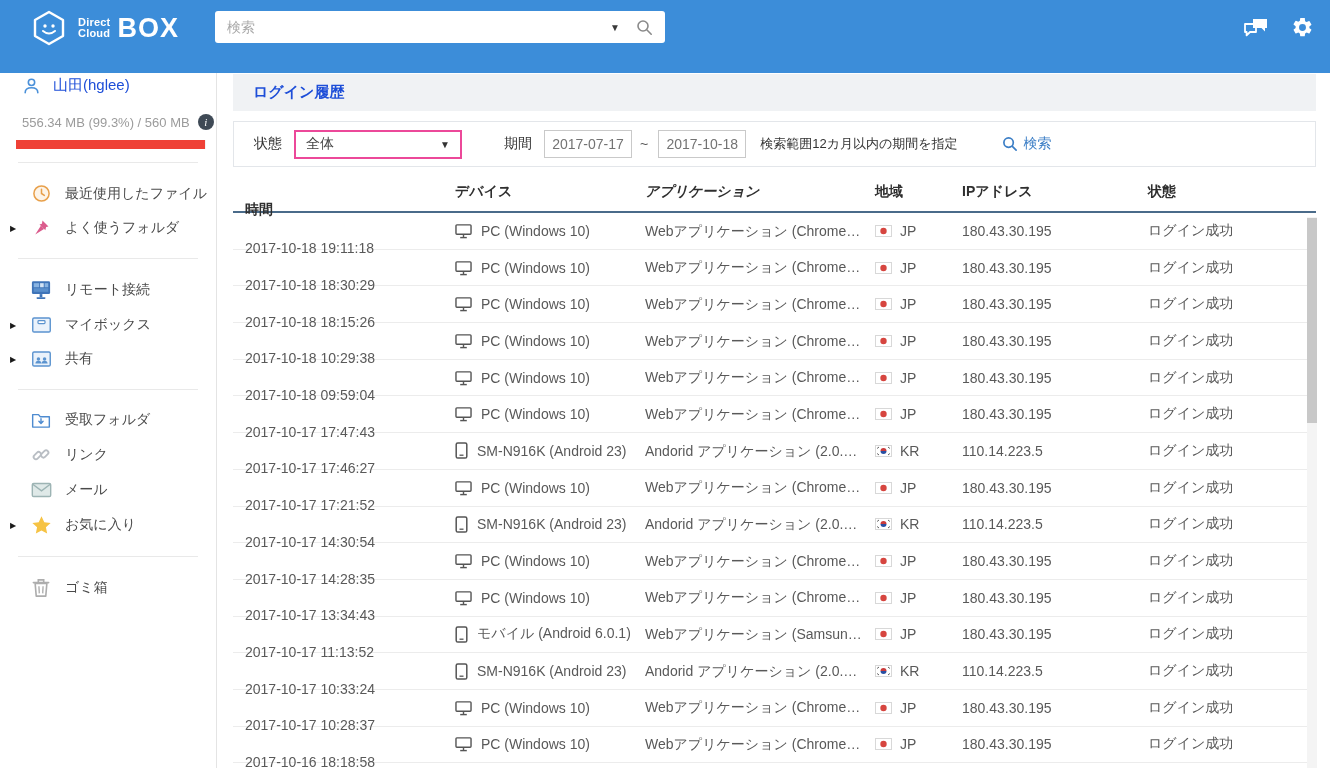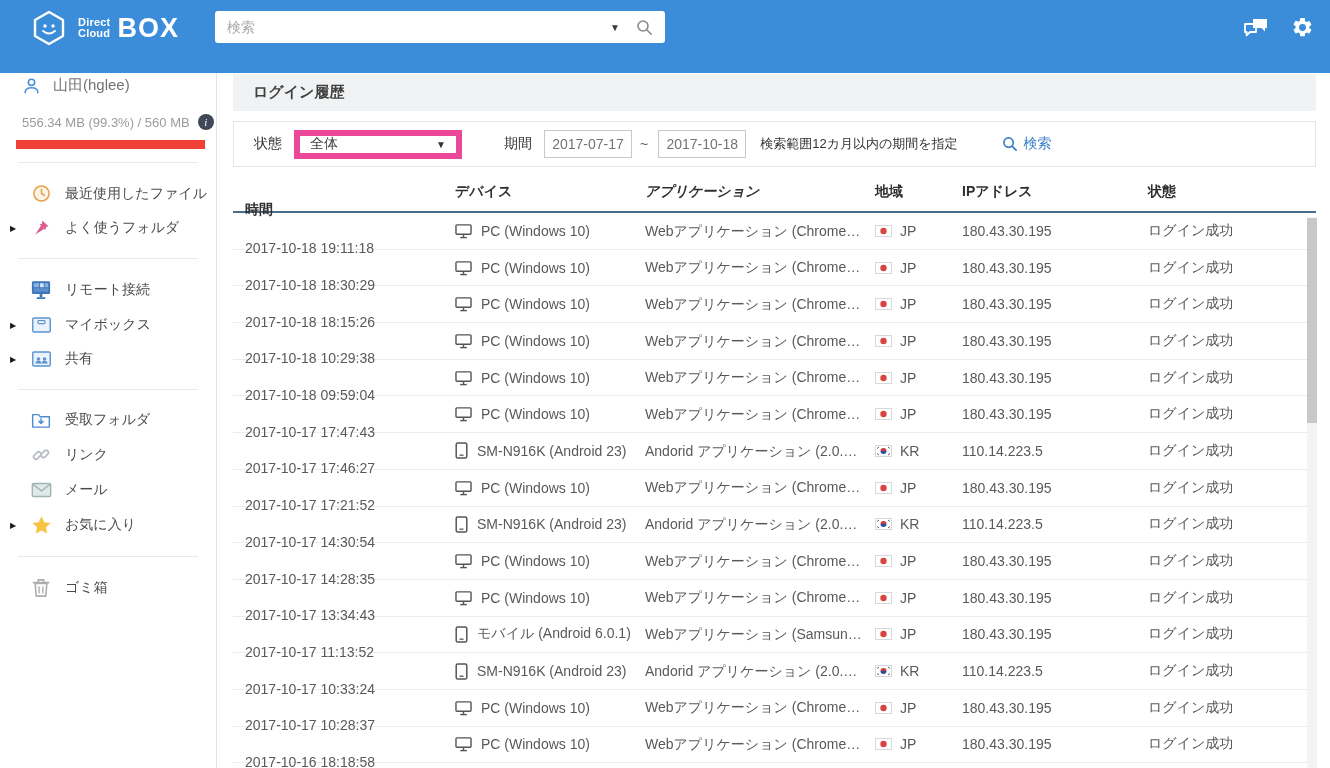--- a/index.html
+++ b/index.html
@@ -25,48 +25,48 @@
     font-family:"Liberation Sans","DejaVu Sans",sans-serif;
   }
   .search-box input::placeholder { color:#a9a9a9; }
   .search-caret { font-size:10px; color:#3a3a3a; margin-right:16px; cursor:pointer; }
   .search-mag { margin-right:12px; cursor:pointer; display:flex; }
   .topbar-icons { position:absolute; right:16px; top:0; height:55px; display:flex; align-items:center; gap:22px; }
   .tb-icon { cursor:pointer; display:flex; }
 
   
   .sidebar { position:absolute; top:55px; left:0; width:217px; bottom:0; background:#fff; border-right:1px solid #e4e4e4; }
-  .user-row { display:flex; align-items:center; gap:12px; padding:21px 0 0 22px; font-size:15px; color:#737373; }
+  .user-row { display:flex; align-items:center; gap:12px; padding:21px 0 0 22px; font-size:15px; color:#1d4ed8; }
   .storage-row { display:flex; align-items:center; gap:8px; padding:19px 0 0 22px; font-size:13px; color:#9b9b9b; }
   .info-badge {
     width:16px; height:16px; border-radius:50%; background:#3f4a56; color:#fff;
     font-size:11px; font-style:italic; font-family:"Liberation Serif","DejaVu Serif",serif;
     display:flex; align-items:center; justify-content:center; cursor:pointer; flex:0 0 16px;
   }
   .progress { margin:10px 10px 0 16px; height:9px; background:#f2f2f2; }
   .progress-fill { height:100%; background:#ef4136; }
   .side-divider { border:none; border-top:1px solid #e9e9e9; margin:13px 18px; }
   .nav { margin-top:17px; }
   .nav-item { position:relative; display:flex; align-items:center; gap:13px; padding:8px 0 8px 30px; font-size:14px; color:#4a4a4a; cursor:pointer; }
   .nav-arrow { position:absolute; left:10px; top:50%; transform:translateY(-50%); font-size:8px; color:#1a1a1a; cursor:pointer; }
   .nav-ico { width:22px; display:flex; justify-content:center; flex:0 0 22px; }
 
   
   .main { position:absolute; left:217px; top:55px; right:0; bottom:0; background:#fff; }
   .title-bar {
     margin:19px 14px 0 16px; height:37px; background:#f0f2f4;
     display:flex; align-items:center; padding-left:20px;
-    font-size:15px; font-weight:bold; color:#404040;
+    font-size:15px; font-weight:bold; color:#1d4ed8;
   }
   .filter-card {
     margin:10px 14px 0 16px; height:46px; border:1px solid #e3e6ea;
     display:flex; align-items:center; padding-left:20px; font-size:14px; color:#333;
   }
   .sel {
-    width:168px; height:29px; border:6px solid #ec4899; margin-left:12px;
+    width:168px; height:29px; border:2px solid #ec4899; margin-left:12px;
     display:flex; align-items:center; justify-content:space-between;
     padding:0 10px; color:#444; cursor:pointer; background:#fff;
   }
   .sel-caret { font-size:10px; color:#333; }
   .lbl-period { margin-left:42px; }
   .date-input {
     width:88px; height:28px; border:1px solid #c9c9c9; margin-left:12px;
     display:flex; align-items:center; justify-content:center; color:#737373; cursor:text; background:#fff;
   }
   .tilde { margin:0 2px 0 8px; color:#555; }

